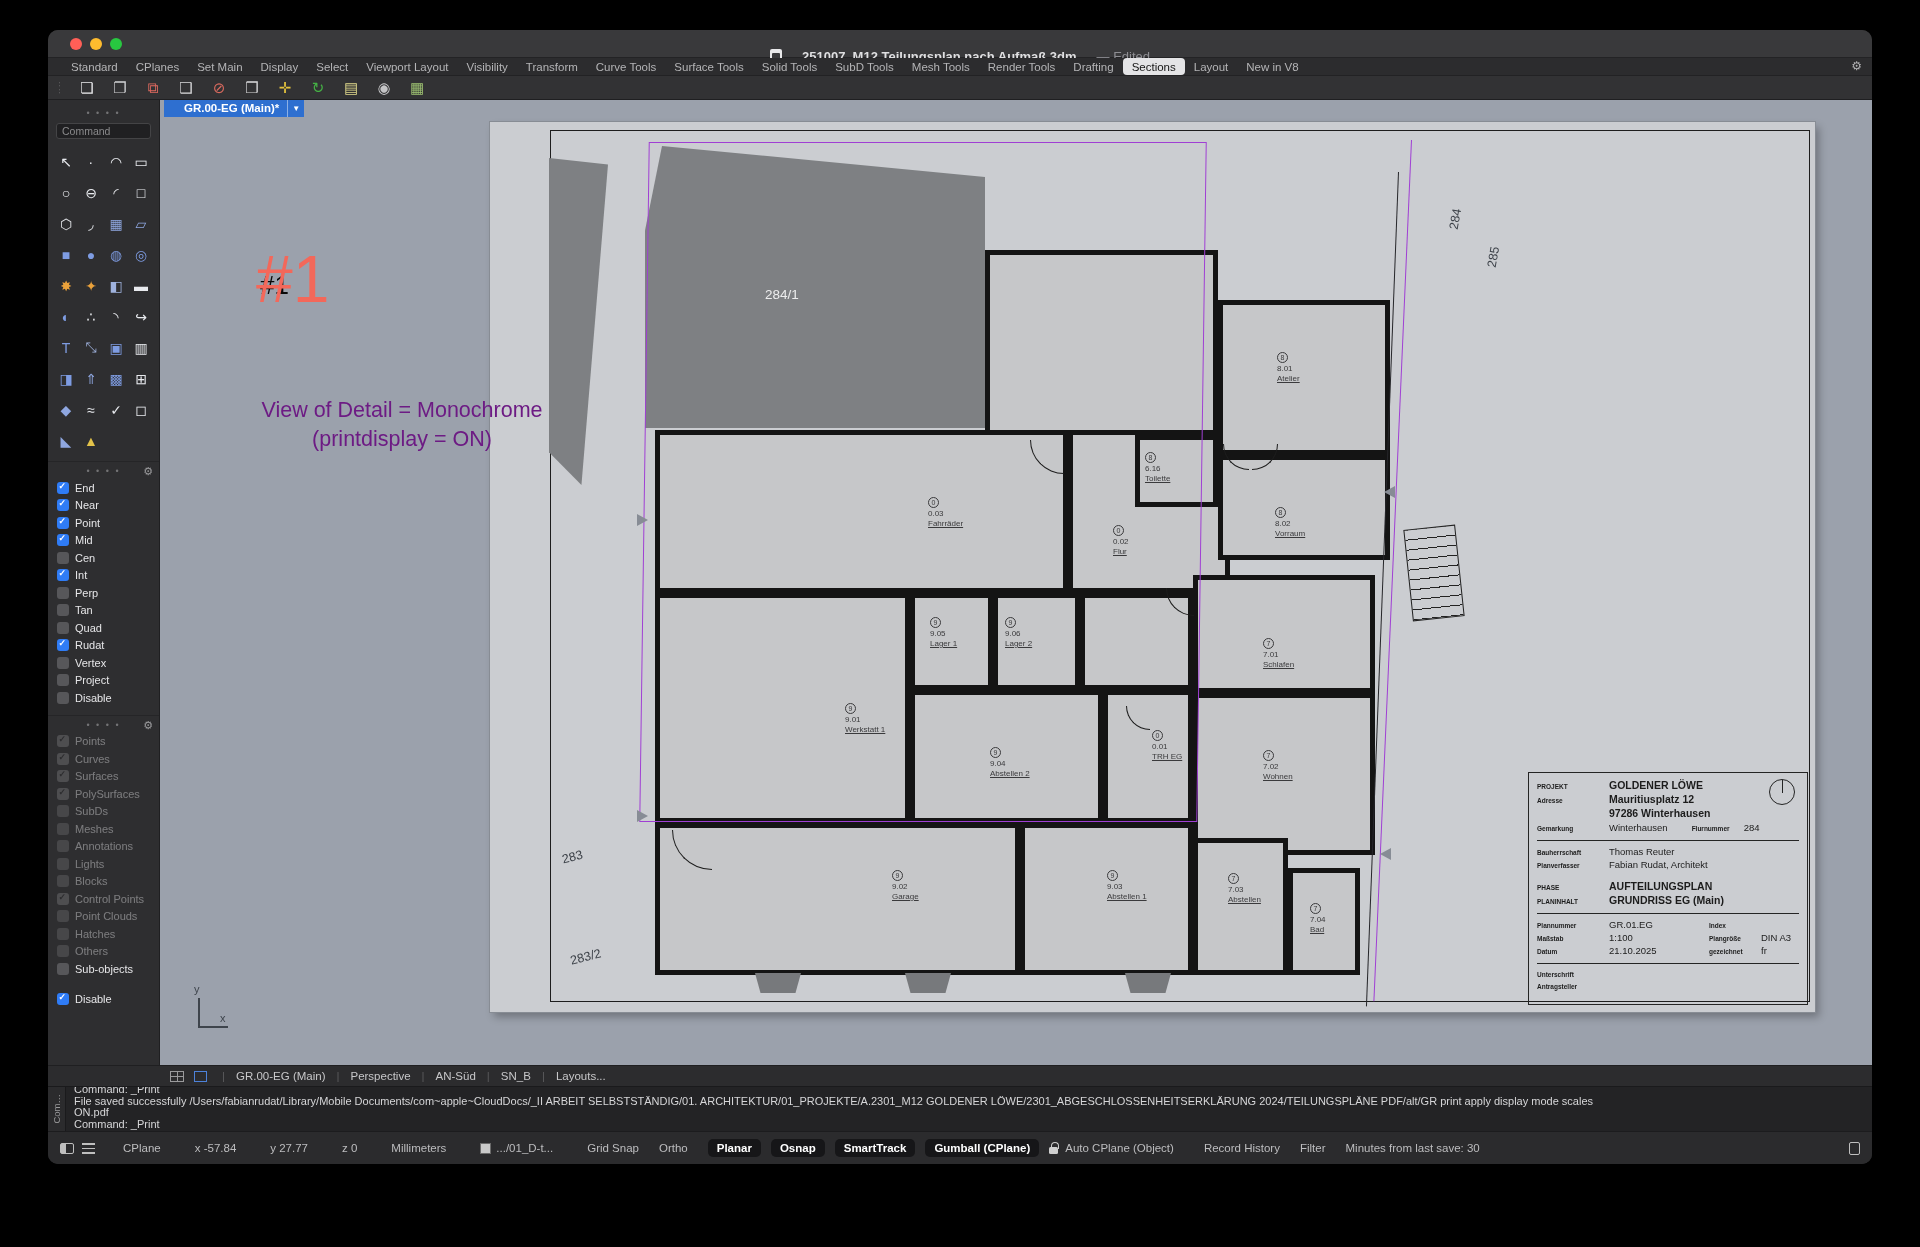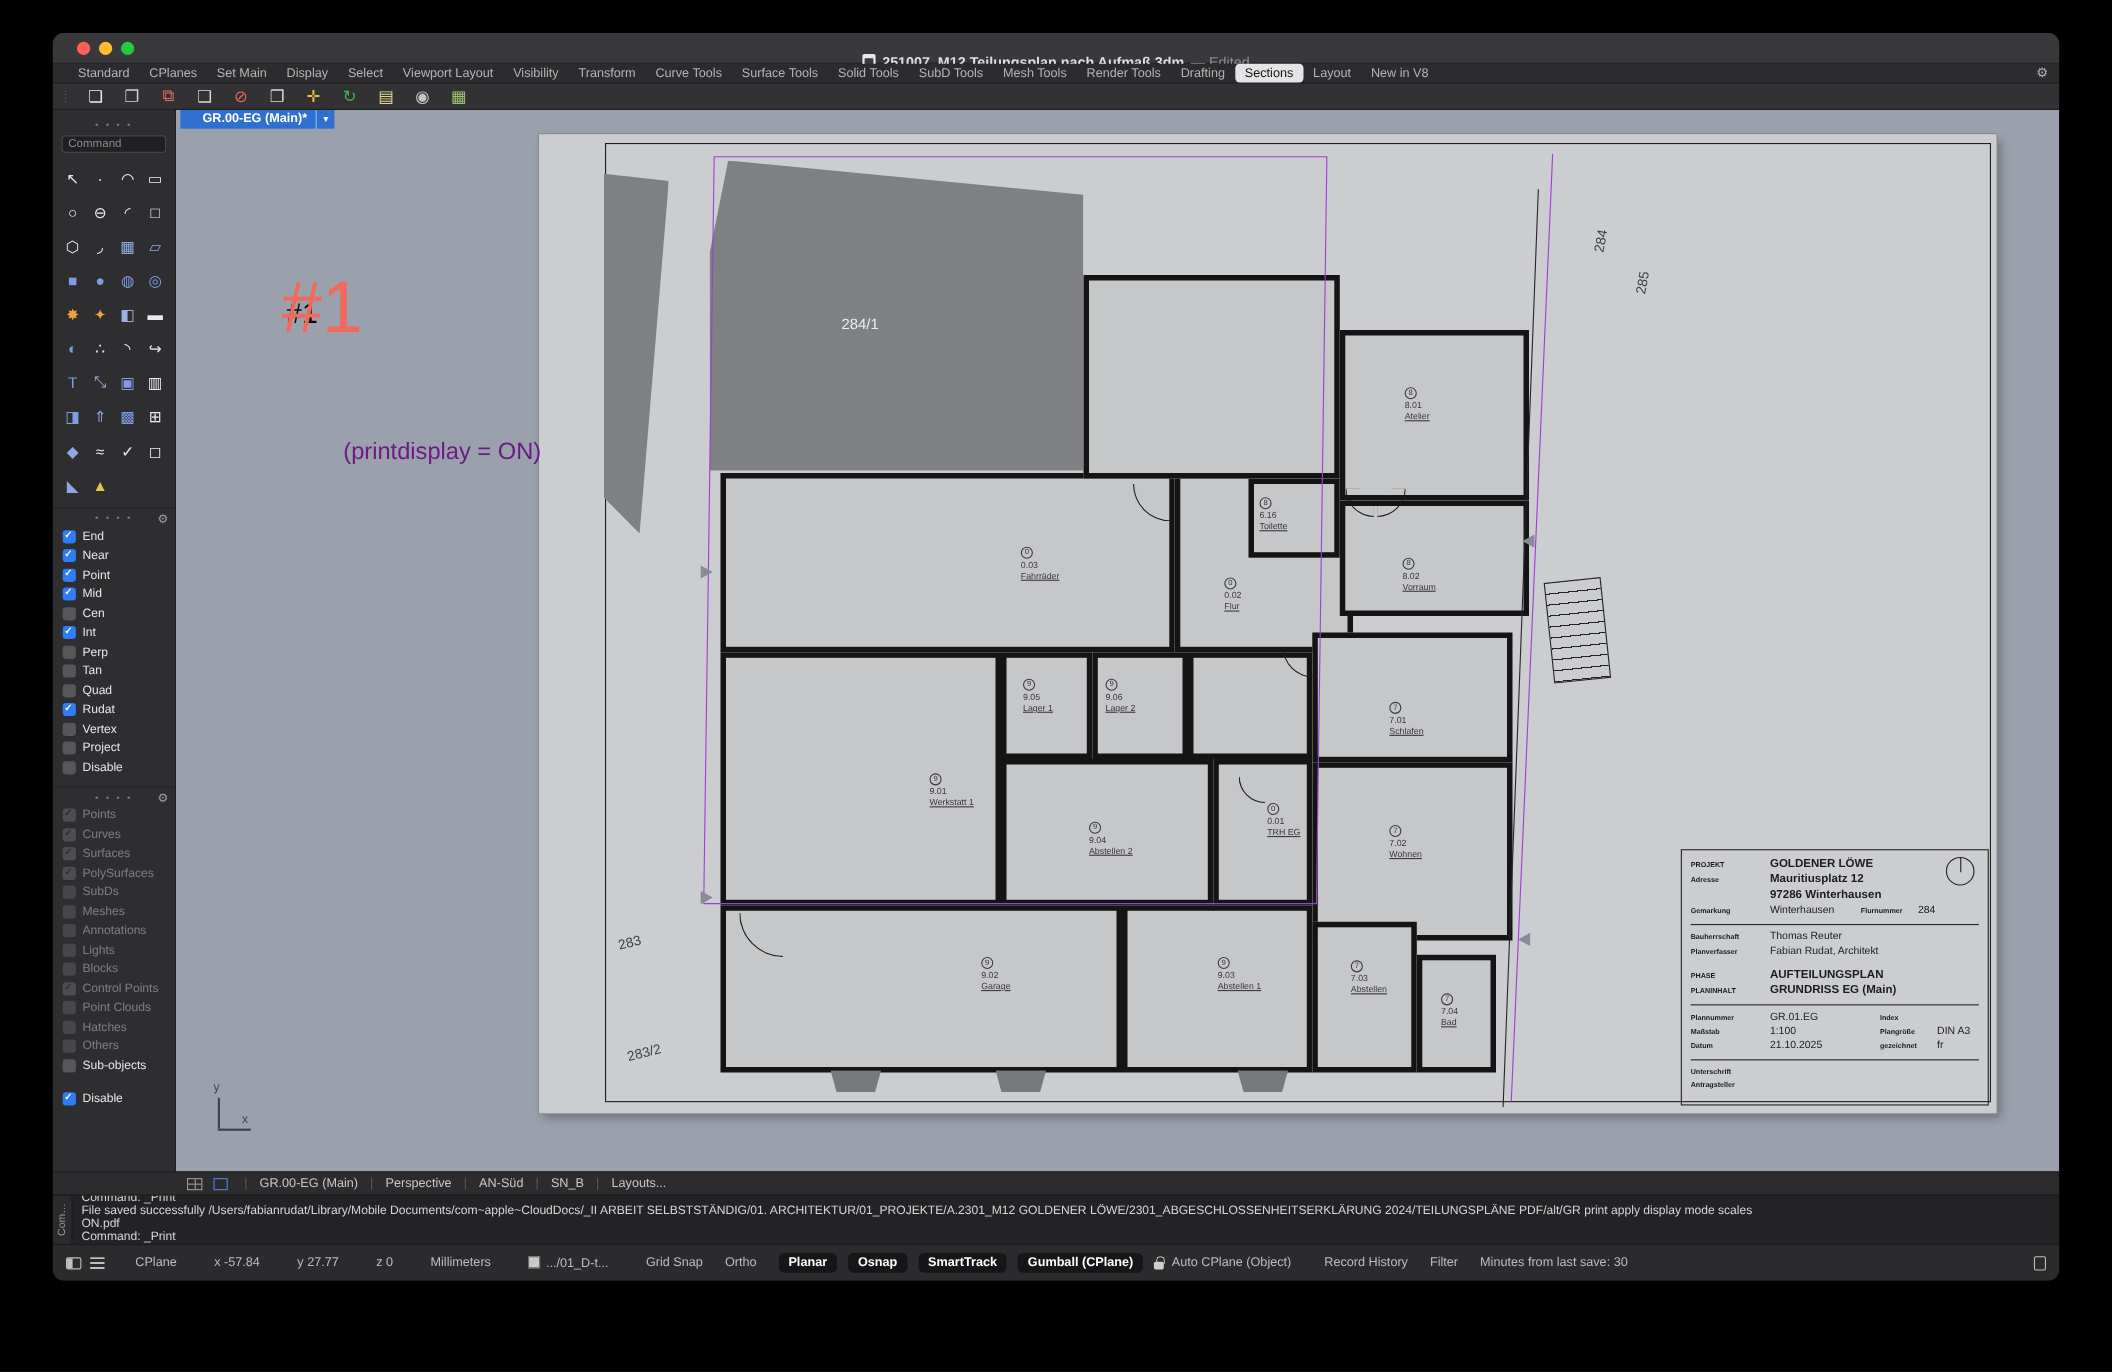--- a/index.html
+++ b/index.html
@@ -7,21 +7,21 @@
   *{box-sizing:border-box;}
 
   .window{position:absolute;left:48px;top:30px;width:1824px;height:1134px;border-radius:10px;
     overflow:hidden;background:#2e2e30;box-shadow:0 10px 40px rgba(0,0,0,.6);}
 
   
   .titlebar{height:28px;background:#39393b;position:relative;display:flex;align-items:center;justify-content:center;border-bottom:1px solid #232325;}
   .lights{position:absolute;left:22px;top:8px;display:flex;gap:8px;}
   .light{width:12px;height:12px;border-radius:50%;}
   .light.red{background:#ff5f57}.light.yellow{background:#febc2e}.light.green{background:#28c840}
-  .wtitle{font-size:13px;font-weight:700;color:#dfdfe1;display:flex;align-items:flex-end;gap:6px;margin-top:25px;}
+  .wtitle{font-size:13px;font-weight:700;color:#dfdfe1;display:flex;align-items:flex-end;gap:20px;margin-top:25px;}
   .wtitle .suffix{font-weight:400;color:#8e8e93;}
   .docicon{width:12px;height:15px;background:#e8e8ea;border-radius:2px;position:relative;display:inline-block;}
   .docicon::after{content:"";position:absolute;left:2px;top:4px;width:8px;height:7px;background:#3a3a3c;border-radius:1px;}
 
   
   .menubar{height:18px;background:#2c2c2e;display:flex;align-items:stretch;position:relative;border-bottom:1px solid #222224;}
   .menutabs{display:flex;align-items:stretch;margin-left:14px;}
   .mtab{display:flex;align-items:center;padding:0 9px;font-size:11.5px;color:#b4b4b6;cursor:default;}
   .mtab.active{background:#e4e4e6;color:#151515;border-radius:4px;font-weight:400;}
   .menugear{position:absolute;right:10px;top:1px;font-size:12px;color:#b0b0b2;}
@@ -621,20 +621,21 @@
 
     <div class="viewport">
       <div class="vp-tab">
         <span class="name">GR.00-EG (Main)*</span>
         <span class="dd">▼</span>
       </div>
 
       <div class="marker-small">#1</div>
       <div class="marker-big">#1</div>
       <div class="note">
+        <div>View of Detail = Monochrome</div>
         <div>(printdisplay = ON)</div>
       </div>
 
       <div class="sheet">
         <div class="frame"></div>
         <div class="sliver"></div>
         <div class="p2841"></div>
         <div class="p2841-label">284/1</div>
 
         <div>

